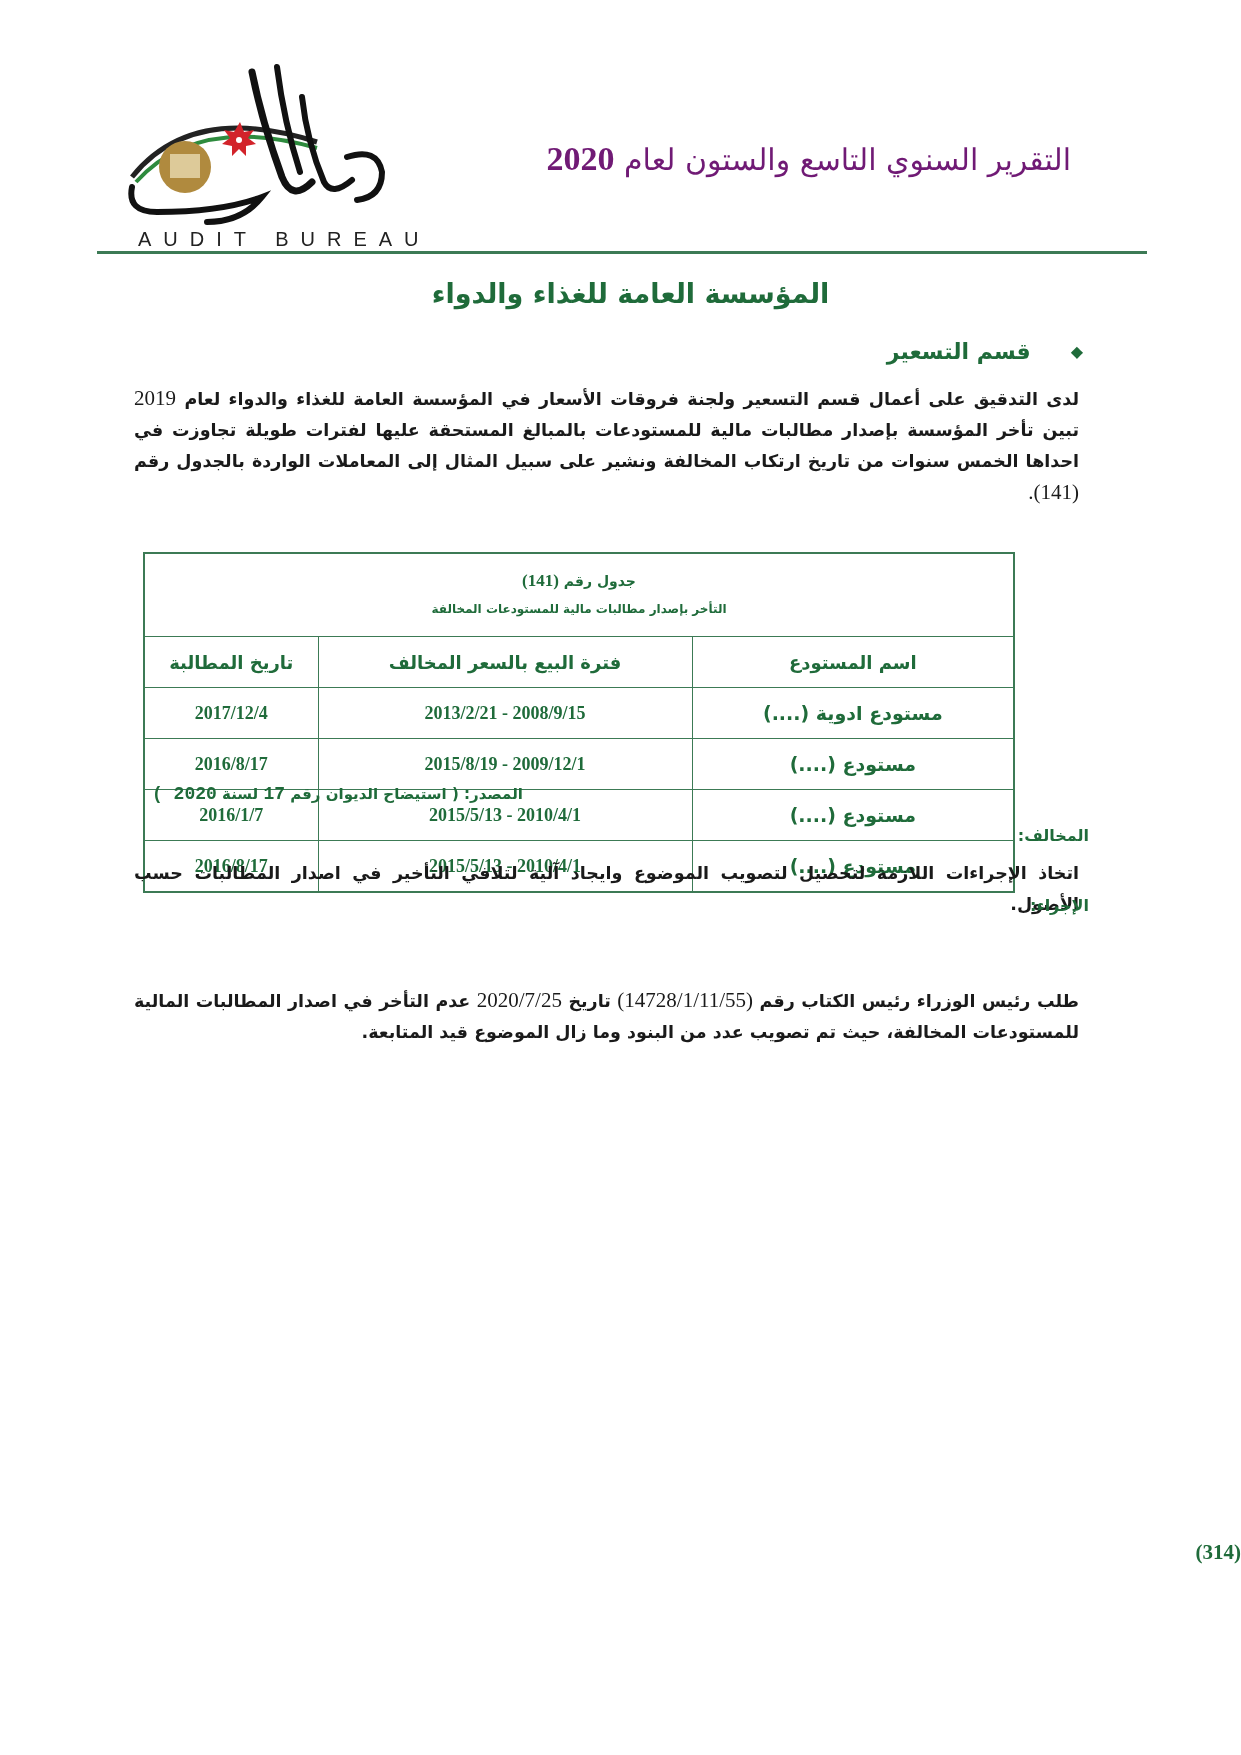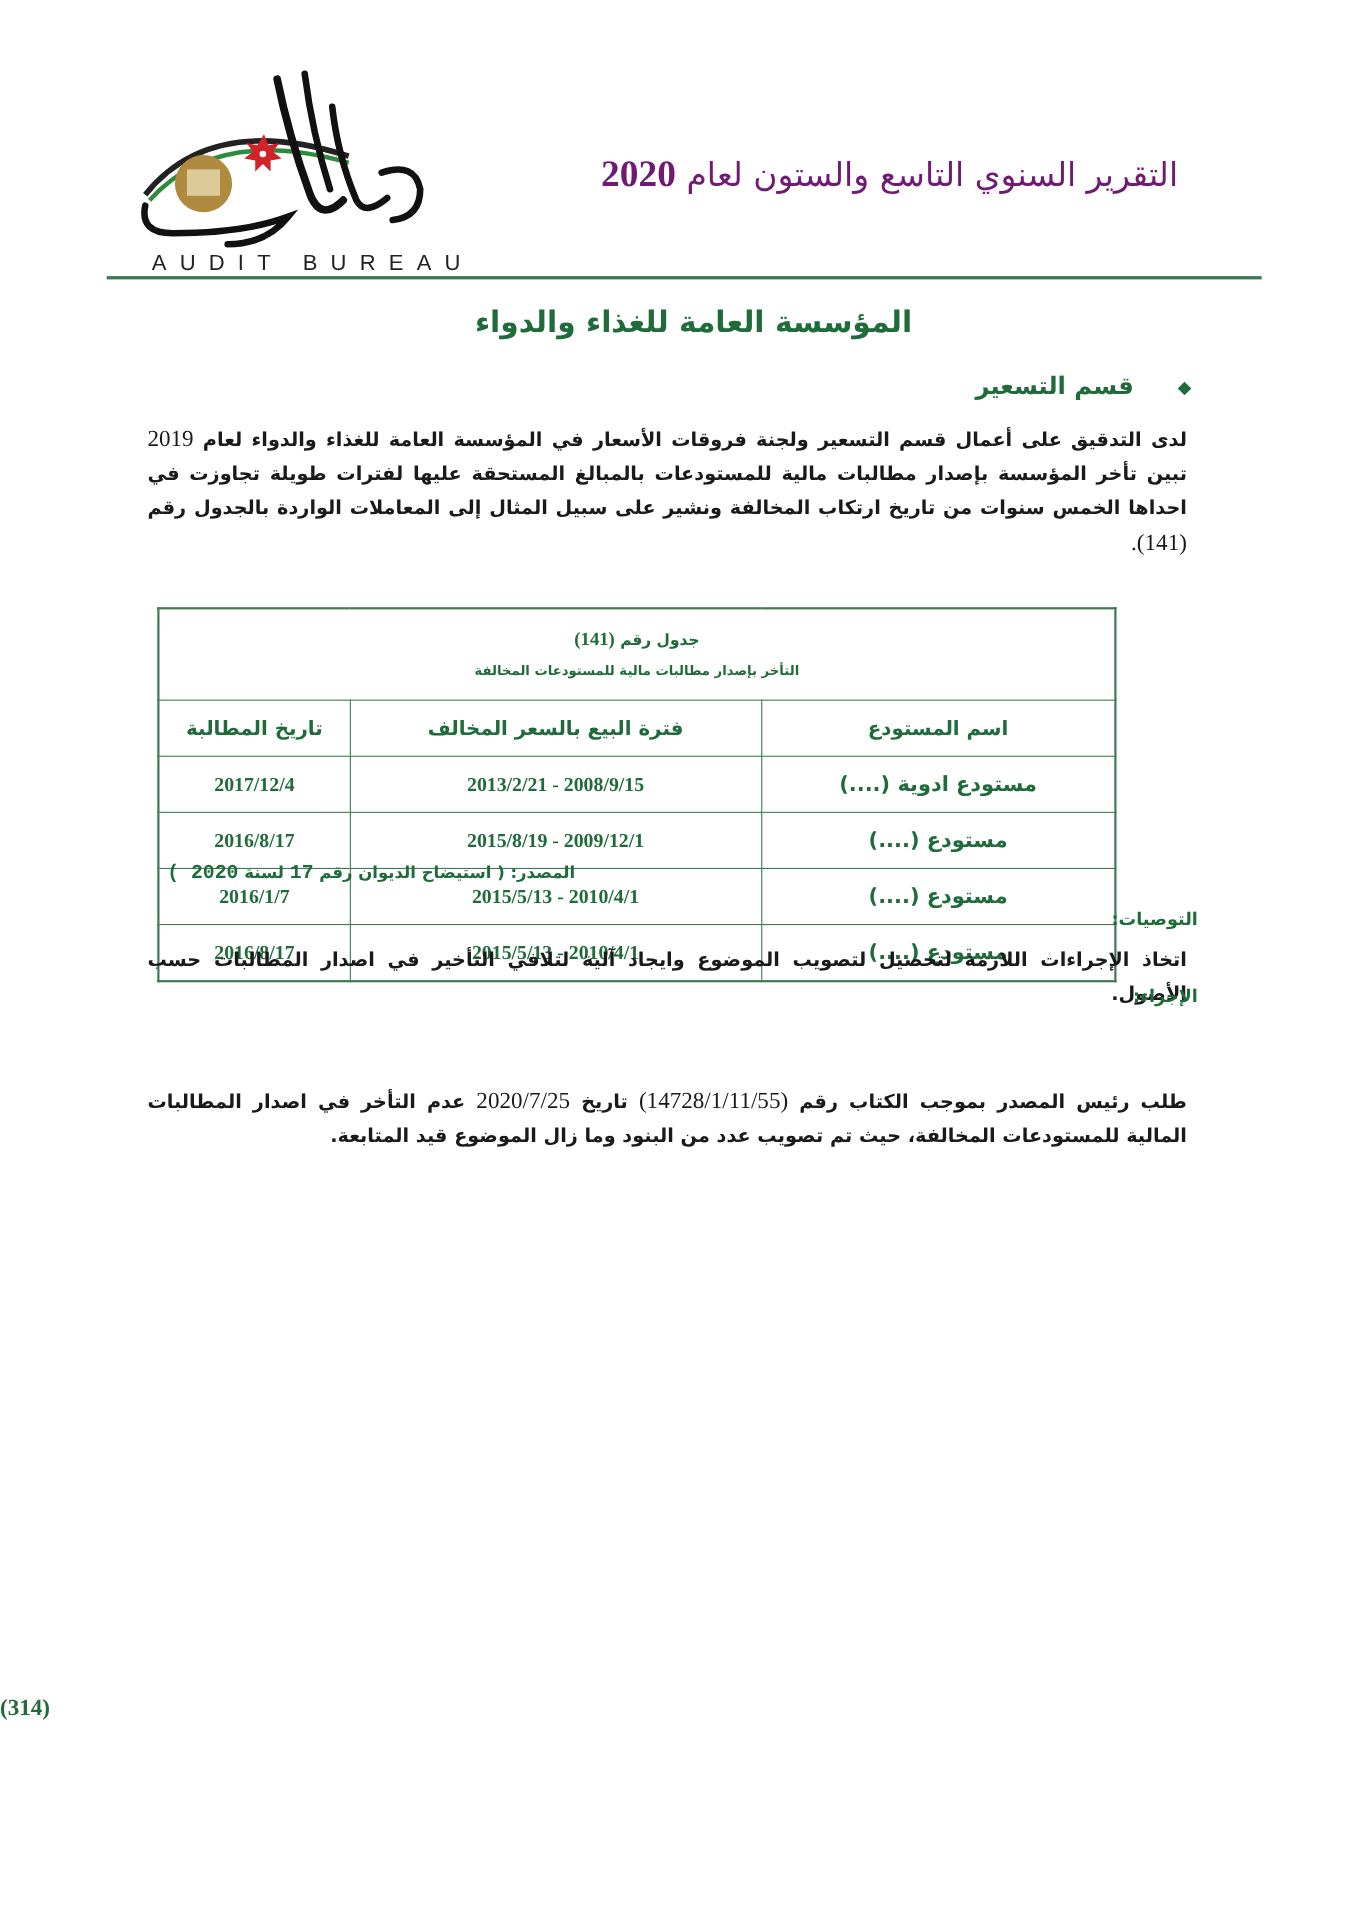--- a/index.html
+++ b/index.html
@@ -60,21 +60,21 @@
     }
     .source .n { font-family: Liberation Mono, monospace; font-size: 18px; }
     .label {
       position: absolute; right: 152px; direction: rtl; font-weight: bold; font-size: 16px; color: #1f6b3a;
     }
     .lab1 { top: 826px; }
     .lab2 { top: 896px; }
     .p2 { top: 858px; }
     .p3 { top: 985px; }
     .page-num {
-      position: absolute; left: 0; width: 100%; text-align: left; top: 1540px;
+      position: absolute; left: 0; width: 100%; text-align: right; top: 1540px;
       font-family: "Liberation Serif", serif; font-weight: bold; font-size: 21px; color: #1f6b3a;
     }
   </style>
 </head>
 <body>
 
 <div class="logo">
   <svg width="300" height="170" viewBox="0 0 300 170">
 
     <path d="M20 115 Q 80 40 205 80" stroke="#222" stroke-width="5" fill="none"></path>
@@ -154,25 +154,25 @@
 </tbody>
   </table>
 
 <div class="source">
   <span>المصدر: ( استيضاح الديوان رقم</span>
   <span class="n">17</span>
   <span>لسنة</span>
   <span class="n">2020 )</span>
 </div>
 
-<div class="label lab1">التوصيات:</div>
+<div class="label lab1">المخالف:</div>
 <div class="para p2">اتخاذ الإجراءات اللازمة لتحصيل لتصويب الموضوع وايجاد آلية لتلافي التأخير في اصدار المطالبات حسب الأصول.</div>
 
 <div class="label lab2">الإجراء:</div>
 <div class="para p3">
-  <span>طلب رئيس المصدر بموجب الكتاب رقم</span>
+  <span>طلب رئيس الوزراء رئيس الكتاب رقم</span>
   <span class="num">(14728/1/11/55)</span>
   <span>تاريخ</span>
   <span class="num">2020/7/25</span>
   <span>عدم التأخر في اصدار المطالبات المالية للمستودعات المخالفة، حيث تم تصويب عدد من البنود وما زال الموضوع قيد المتابعة.</span>
 </div>
 
 <div class="page-num">(314)</div>
 
 </body></html>

